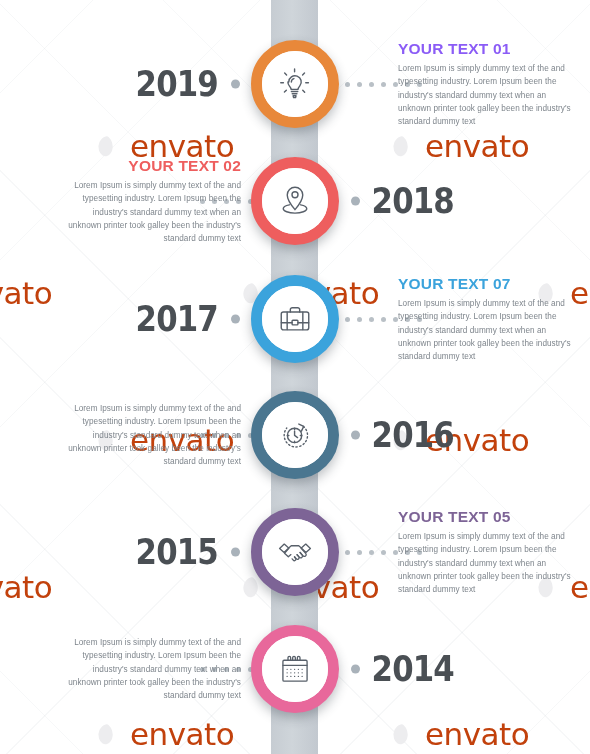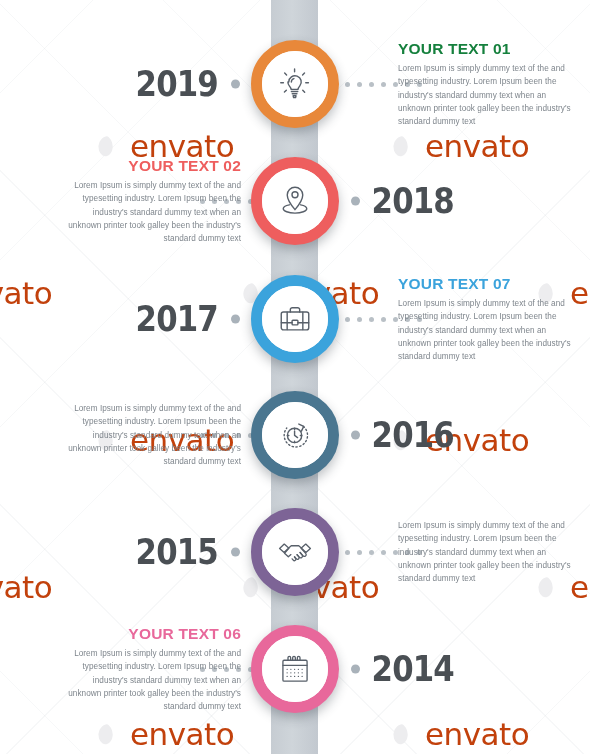--- a/index.html
+++ b/index.html
@@ -175,21 +175,21 @@
       <path d="M19.6 21.7a4.4 4.4 0 0 1 3.1-4.2"></path>
     </svg>
           </span>
     </div>
 
     <div class="dot left"></div>
 
     <div class="year left">2019</div>
 
     <div class="block right">
-      <h3 style="color:#15803d;">YOUR TEXT 01</h3>
+      <h3 style="color:#8b5cf6;">YOUR TEXT 01</h3>
       <p>Lorem Ipsum is simply dummy text of the and typesetting industry. Lorem Ipsum been the industry's standard dummy text when an unknown printer took galley been the industry's standard dummy text</p>
     </div>
   </div>
       <div class="row" style="top: 141px;">
     <div class="dots left">
           <span></span>
           <span></span>
           <span></span>
           <span></span>
           <span></span>
@@ -303,20 +303,21 @@
       <path d="M16.6 19.6l-5.2 5.9 4.6 4.3 3.1-2.7"></path>
     </svg>
           </span>
     </div>
 
     <div class="dot left"></div>
 
     <div class="year left">2015</div>
 
     <div class="block right">
+      <h3 style="color:#7D6496;">YOUR TEXT 05</h3>
       <p>Lorem Ipsum is simply dummy text of the and typesetting industry. Lorem Ipsum been the industry's standard dummy text when an unknown printer took galley been the industry's standard dummy text</p>
     </div>
   </div>
       <div class="row" style="top: 609px;">
     <div class="dots left">
           <span></span>
           <span></span>
           <span></span>
           <span></span>
           <span></span>
@@ -337,18 +338,17 @@
       </g>
     </svg>
           </span>
     </div>
 
     <div class="dot right"></div>
 
     <div class="year right">2014</div>
 
     <div class="block left">
-      <h3 style="color:#E8689B;">YOUR TEXT 06</h3>
       <p>Lorem Ipsum is simply dummy text of the and typesetting industry. Lorem Ipsum been the industry's standard dummy text when an unknown printer took galley been the industry's standard dummy text</p>
     </div>
   </div>
     </div>
 </div>
 
 </body></html>

